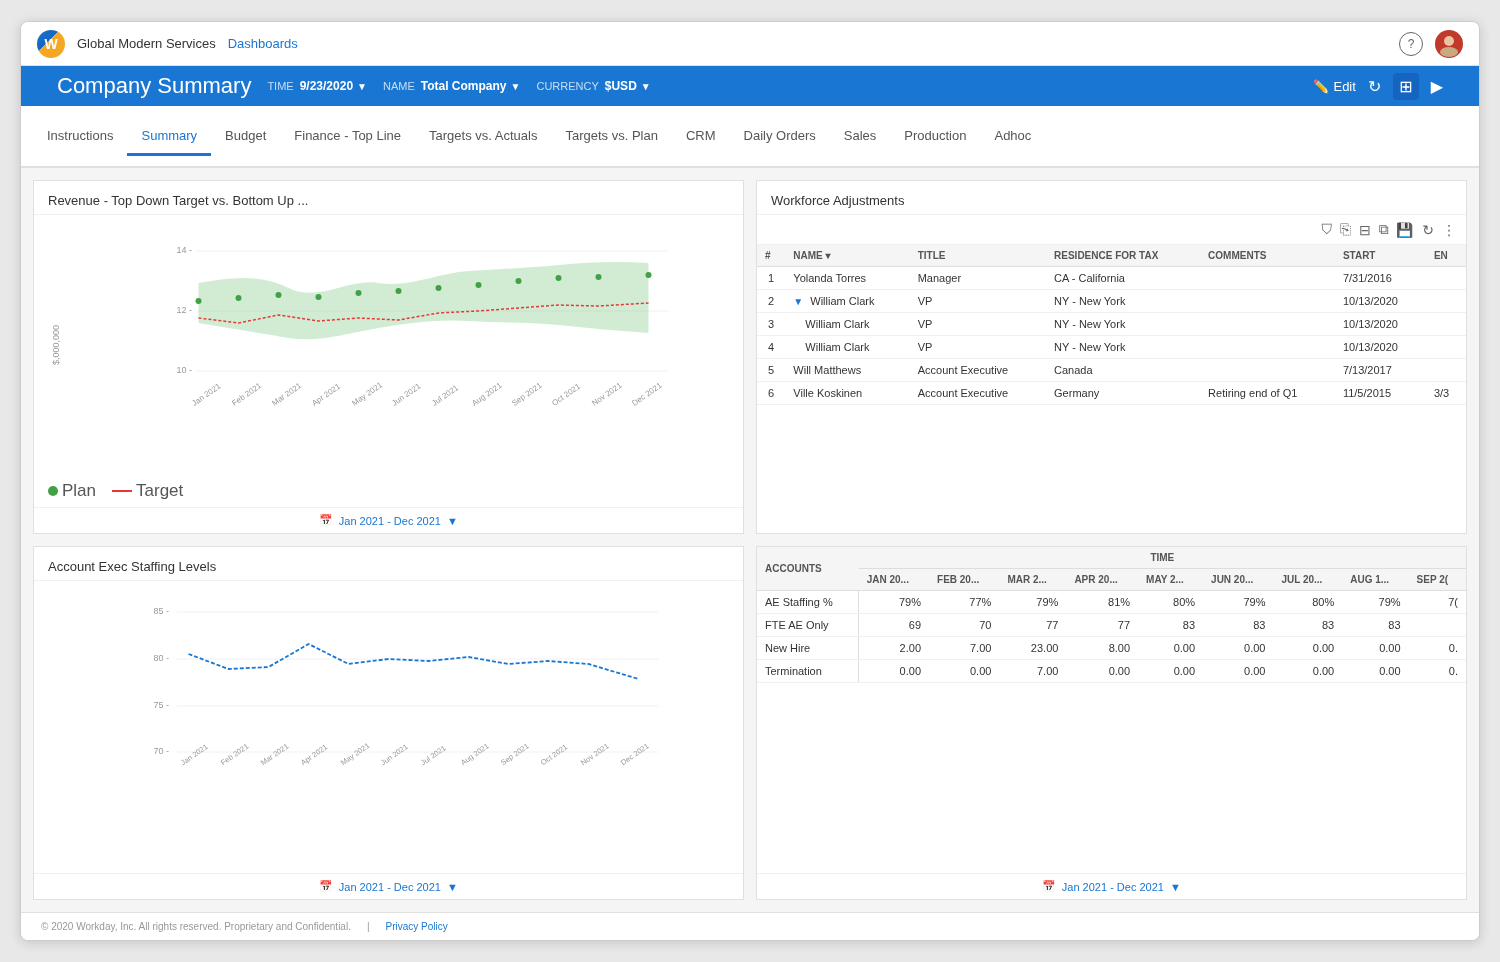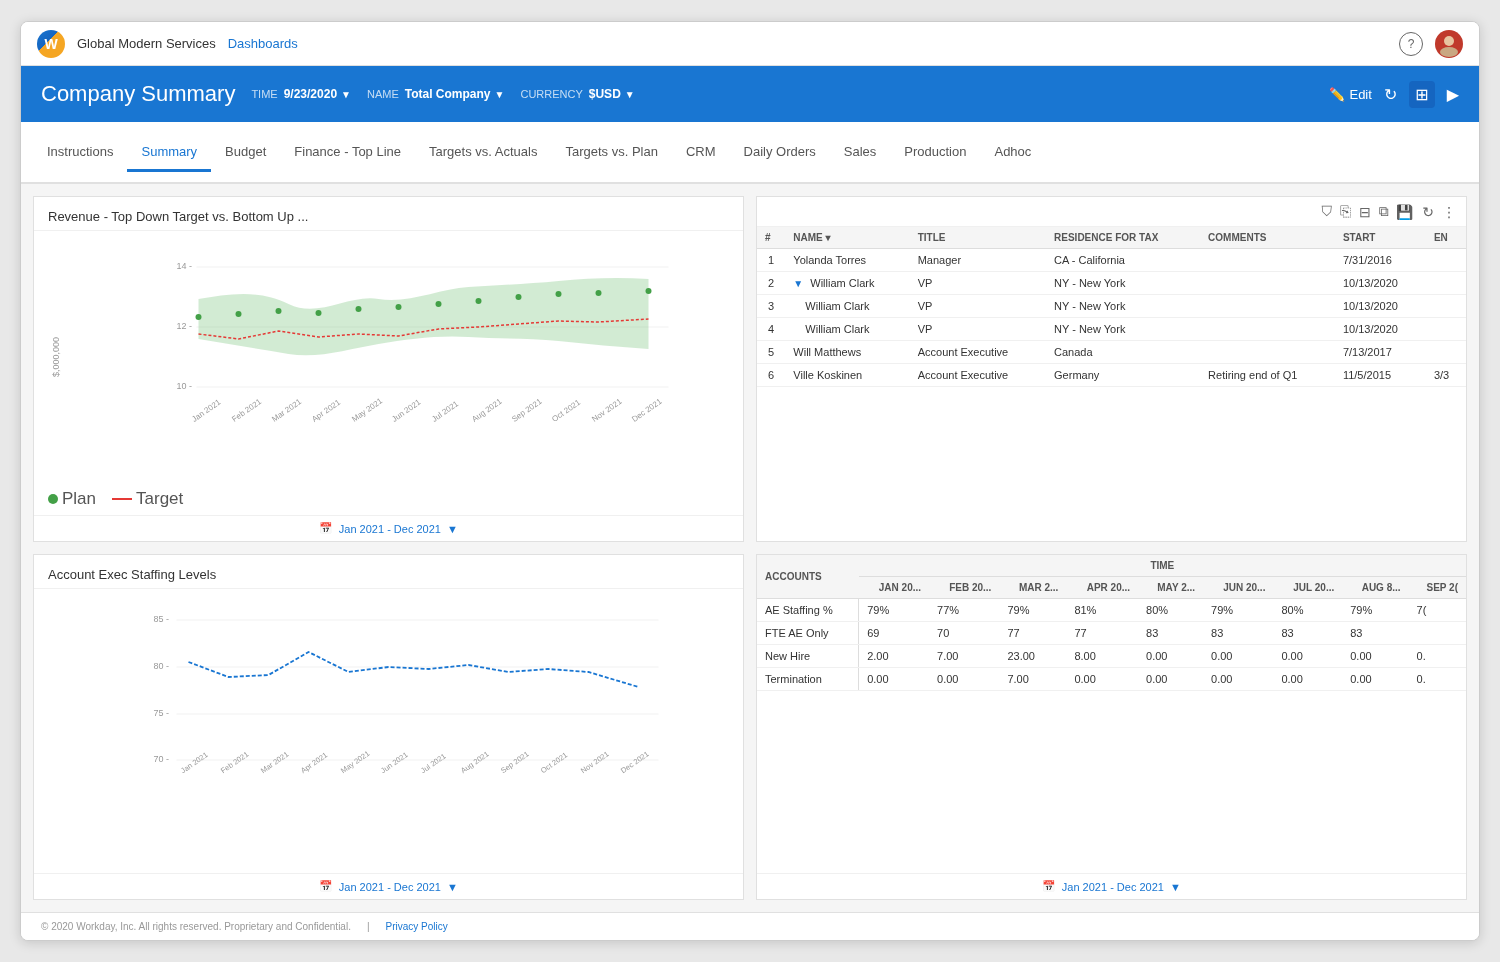--- a/index.html
+++ b/index.html
@@ -7,21 +7,21 @@
     .outer-frame { width: 1460px; min-height: 920px; background: #fff; border-radius: 8px; border: 1px solid #ccc; box-shadow: 0 2px 12px rgba(0,0,0,0.15); overflow: hidden; display: flex; flex-direction: column; }
     
     .top-nav { height: 44px; background: #fff; border-bottom: 1px solid #e0e0e0; display: flex; align-items: center; padding: 0 16px; gap: 12px; }
     .logo-w { width: 28px; height: 28px; border-radius: 50%; background: linear-gradient(135deg, #1976d2 0%, #1565c0 40%, #f5a623 40%, #f5a623 100%); display: flex; align-items: center; justify-content: center; color: white; font-weight: 900; font-size: 14px; flex-shrink: 0; }
     .company-name { font-size: 13px; font-weight: 500; color: #333; }
     .dashboards-link { font-size: 13px; color: #1976d2; cursor: pointer; }
     .nav-spacer { flex: 1; }
     .nav-help { width: 24px; height: 24px; border-radius: 50%; border: 1.5px solid #666; display: flex; align-items: center; justify-content: center; font-size: 12px; color: #666; cursor: pointer; }
     .nav-avatar { width: 28px; height: 28px; border-radius: 50%; background: #c0392b; overflow: hidden; display: flex; align-items: center; justify-content: center; }
     
-    .header-bar { background: #1976d2; height: 56px; display: flex; align-items: center; padding: 0 20px; gap: 16px; }
+    .header-bar { background: #1976d2; height: 40px; display: flex; align-items: center; padding: 0 36px; gap: 16px; }
     .header-title { color: #fff; font-size: 22px; font-weight: 400; flex-shrink: 0; }
     .header-filter { display: flex; align-items: center; gap: 4px; color: #fff; font-size: 12px; cursor: pointer; }
     .header-filter-label { color: rgba(255,255,255,0.75); font-size: 11px; margin-right: 2px; }
     .header-filter-value { font-weight: 600; font-size: 12px; }
     .header-filter-chevron { font-size: 10px; }
     .header-spacer { flex: 1; }
     .header-actions { display: flex; align-items: center; gap: 12px; }
     .edit-btn { display: flex; align-items: center; gap: 4px; color: #fff; font-size: 13px; cursor: pointer; background: none; border: none; }
     .header-icon-btn { color: #fff; font-size: 16px; cursor: pointer; background: none; border: none; }
     .header-icon-active { background: #1565c0; border-radius: 4px; padding: 4px 6px; }
@@ -46,23 +46,23 @@
     .wf-toolbar-icon { color: #666; font-size: 14px; cursor: pointer; }
     .wf-table-container { flex: 1; overflow: auto; }
     .wf-table { width: 100%; border-collapse: collapse; font-size: 11px; }
     .wf-table th { background: #f5f5f5; color: #555; font-weight: 600; font-size: 10px; padding: 5px 8px; border-bottom: 1px solid #ddd; white-space: nowrap; text-align: left; }
     .wf-table td { padding: 5px 8px; border-bottom: 1px solid #f0f0f0; color: #333; white-space: nowrap; }
     .wf-table .indent { padding-left: 20px; }
     .row-num { color: #999; text-align: center; }
     
     .sd-table-container { flex: 1; overflow: auto; }
     .sd-table { width: 100%; border-collapse: collapse; font-size: 11px; }
-    .sd-table th { background: #f5f5f5; color: #555; font-weight: 600; font-size: 10px; padding: 5px 8px; border-bottom: 1px solid #ddd; text-align: right; white-space: nowrap; }
+    .sd-table th { background: #f5f5f5; color: #555; font-weight: 600; font-size: 10px; padding: 5px 8px; border-bottom: 1px solid #ddd; text-align: left; white-space: nowrap; }
     .sd-table th.accounts-col { text-align: left; }
-    .sd-table td { padding: 5px 8px; border-bottom: 1px solid #f0f0f0; text-align: left; color: #333; white-space: nowrap; }
+    .sd-table td { padding: 5px 8px; border-bottom: 1px solid #f0f0f0; text-align: right; color: #333; white-space: nowrap; }
     .sd-table td.accounts-col { text-align: left; font-weight: 500; border-right: 1px solid #ddd; }
     .sd-table .time-header { text-align: center; background: #f5f5f5; }
     .sd-footer { display: flex; align-items: center; justify-content: center; gap: 6px; padding: 6px; font-size: 11px; color: #1976d2; border-top: 1px solid #f0f0f0; cursor: pointer; }
     
     .page-footer { background: #fff; border-top: 1px solid #e0e0e0; padding: 8px 20px; display: flex; gap: 16px; font-size: 10px; color: #999; align-items: flex-end; }
     .footer-link { color: #1976d2; cursor: pointer; }
   </style>
 </head>
 <body>
 
@@ -185,20 +185,21 @@
         </div>
       </div>
       <div class="chart-footer">
         <span style="color:#1976d2;">📅</span>
         <span>Jan 2021 - Dec 2021</span>
         <span>▼</span>
       </div>
     </div>
 
     <div class="panel">
+      <div class="panel-title">Workforce Adjustments</div>
       <div class="wf-toolbar">
         <span class="wf-toolbar-icon">⛉</span>
         <span class="wf-toolbar-icon">⎘</span>
         <span class="wf-toolbar-icon">⊟</span>
         <span class="wf-toolbar-icon">⧉</span>
         <span class="wf-toolbar-icon">💾</span>
         <span class="wf-toolbar-icon">↻</span>
         <span class="wf-toolbar-icon">⋮</span>
       </div>
       <div class="wf-table-container">
@@ -339,21 +340,21 @@
               <th colspan="9" class="time-header">TIME</th>
             </tr>
             <tr id="staffing-month-headers">
                 <th>JAN 20...</th>
                 <th>FEB 20...</th>
                 <th>MAR 2...</th>
                 <th>APR 20...</th>
                 <th>MAY 2...</th>
                 <th>JUN 20...</th>
                 <th>JUL 20...</th>
-                <th>AUG 8...</th>
+                <th>AUG 1...</th>
                 <th>SEP 2(</th>
               </tr>
           </thead>
           <tbody id="staffing-tbody">
               <tr>
                 <td class="accounts-col">AE Staffing %</td>
                 <td>79%</td>
                 <td>77%</td>
                 <td>79%</td>
                 <td>81%</td>

